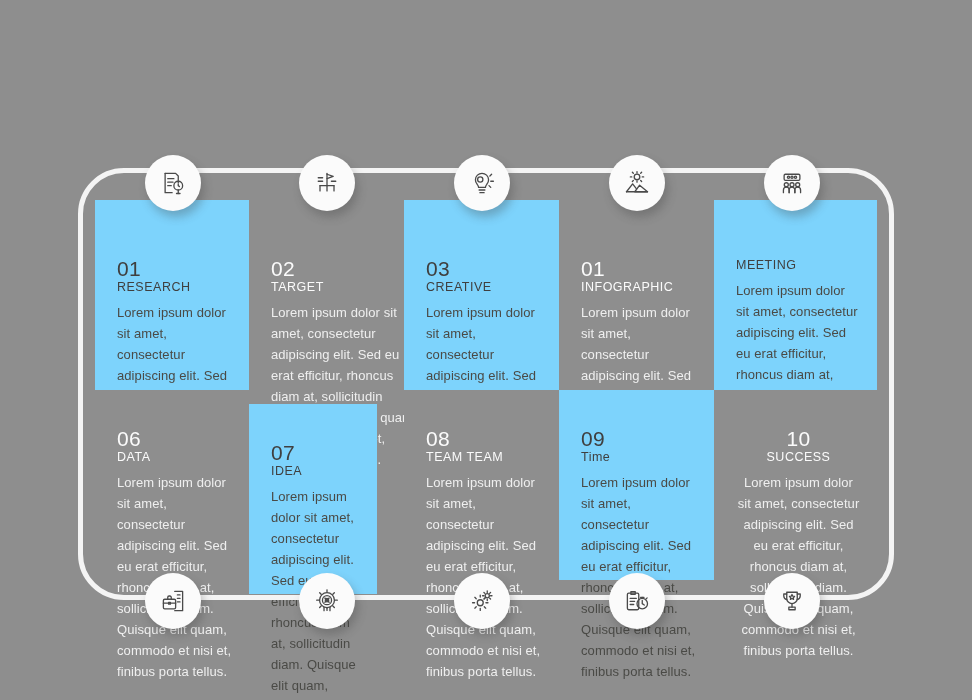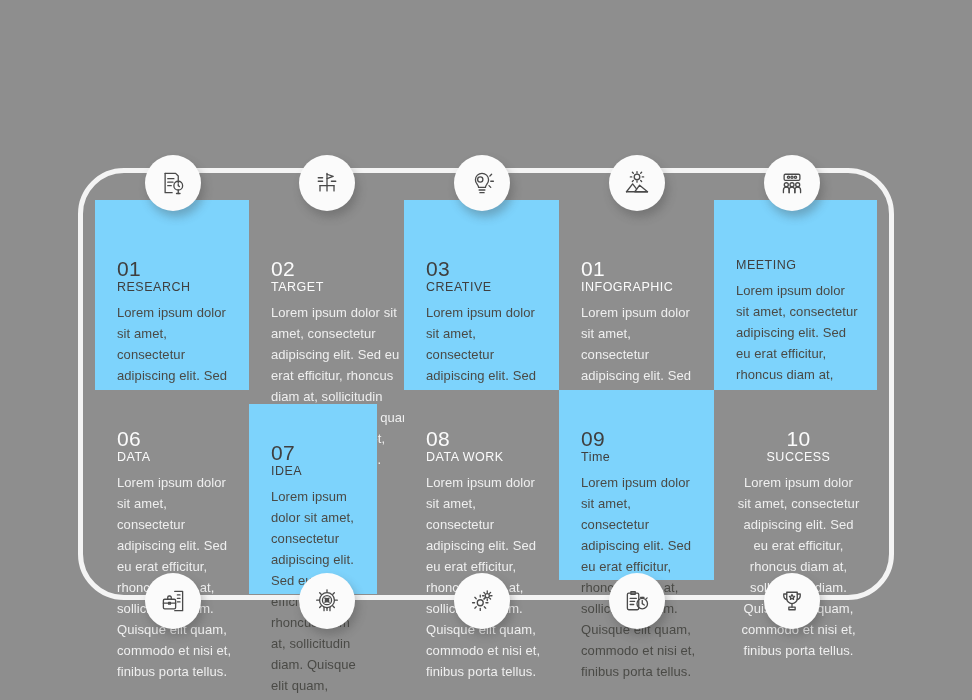--- a/index.html
+++ b/index.html
@@ -189,21 +189,21 @@
       <div class="card yellow t-dark" style="left: 249px; top: 390px; width: 128px; height: 190px; margin-top: 14px;">
         <div class="card-inner" style="top: 38px;">
           <div class="card-num">07</div>
           <div class="card-label">IDEA</div>
           <div class="card-body">Lorem ipsum dolor sit amet, consectetur adipiscing elit. Sed eu erat efficitur, rhoncus diam at, sollicitudin diam. Quisque elit quam, commodo et nisi et, finibus porta tellus.</div>
         </div>
       </div>
       <div class="card gray t-light" style="left: 404px; top: 390px; width: 155px; height: 190px;">
         <div class="card-inner" style="top: 38px;">
           <div class="card-num">08</div>
-          <div class="card-label">DATA WORK</div>
+          <div class="card-label">TEAM TEAM</div>
           <div class="card-body">Lorem ipsum dolor sit amet, consectetur adipiscing elit. Sed eu erat efficitur, rhoncus diam at, sollicitudin diam. Quisque elit quam, commodo et nisi et, finibus porta tellus.</div>
         </div>
       </div>
       <div class="card yellow t-dark" style="left: 559px; top: 390px; width: 155px; height: 190px;">
         <div class="card-inner" style="top: 38px;">
           <div class="card-num">09</div>
           <div class="card-label">Time</div>
           <div class="card-body">Lorem ipsum dolor sit amet, consectetur adipiscing elit. Sed eu erat efficitur, rhoncus diam at, sollicitudin diam. Quisque elit quam, commodo et nisi et, finibus porta tellus.</div>
         </div>
       </div>

